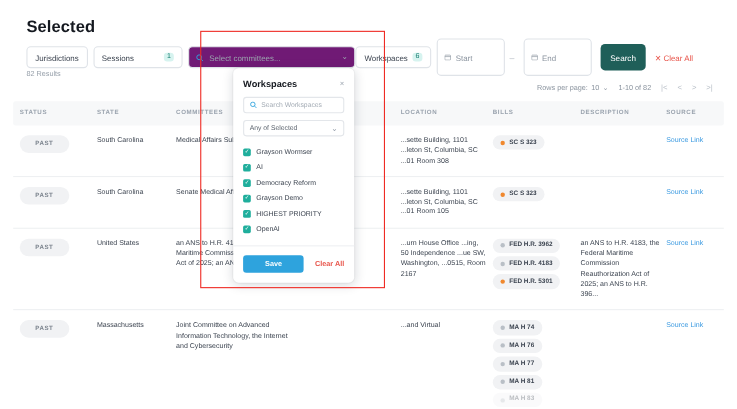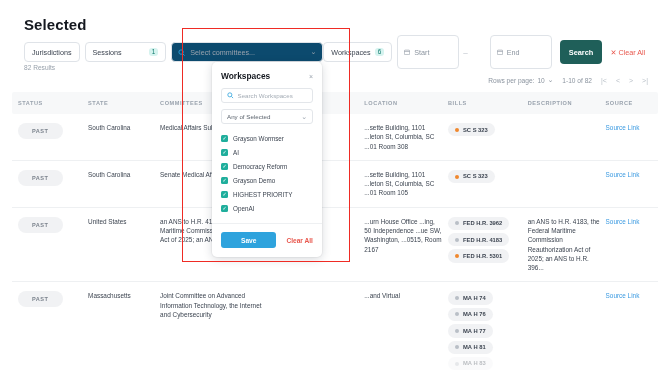--- a/index.html
+++ b/index.html
@@ -31,36 +31,36 @@
     font-size: 7.2px; color: #3c4450; white-space: nowrap;
   }
   .pill + .pill { margin-left: 5px; gap: 27px; }
   .badge {
     background: #d6f3ef; color: #0f7a6c;
     border-radius: 3px; font-size: 6.4px;
     padding: 1px 3px; line-height: 1; min-width: 9px; text-align: center;
   }
   .combo {
     height: 20px; margin-left: 5px; display: flex; align-items: center;
-    border: 1px solid #dfe3e8; border-radius: 4px; background: #0c4a6e;
+    border: 1px solid #dfe3e8; border-radius: 4px; background: #701a75;
     padding: 0 6px; width: 152px; justify-content: space-between;
   }
   .combo .left { display: flex; align-items: center; gap: 5px; }
   .combo .ph { font-size: 7.2px; color: #9aa3ae; }
   .chev { font-size: 7px; color: #9aa3ae; }
   .datefield {
     height: 16px; margin-left: 5px; width: 62px;
     border: 1px solid #dfe3e8; border-radius: 4px; background: #fff;
     display: flex; align-items: center; gap: 4px; padding: 16px 6px;
     font-size: 7.2px; color: #8b949f;
   }
   .dash { margin: 0 4px; color: #b6bcc5; font-size: 8px; }
   .btn-search {
     height: 20px; margin-left: 8px; background: #1f5f59; color: #fff;
-    border-radius: 4px; font-size: 7.4px; font-weight: bold;
+    border-radius: 4px; font-size: 7.4px; font-weight: normal;
     padding: 12px 9px; display: flex; align-items: center;
   }
   .clear-all {
     margin-left: 8px; color: #e8564c; font-size: 7.2px;
     display: flex; align-items: center; gap: 2px; white-space: nowrap;
   }
   .results-count {
     position: absolute; left: 24px; top: 64px;
     font-size: 6.6px; color: #98a1ab;
   }
@@ -204,21 +204,21 @@
         <svg width="6" height="6" viewBox="0 0 16 16">
             <rect x="1" y="3" width="14" height="12" rx="2" fill="none" stroke="#8b949f" stroke-width="1.6"></rect>
             <line x1="1" y1="6.5" x2="15" y2="6.5" stroke="#8b949f" stroke-width="1.6"></line>
           </svg>
       </span>
       <span>Start</span>
     </div>
 
     <span class="dash">–</span>
 
-    <div class="datefield" style="margin-left:18px">
+    <div class="datefield" style="margin-left:4px">
       <span>
         <svg width="6" height="6" viewBox="0 0 16 16">
             <rect x="1" y="3" width="14" height="12" rx="2" fill="none" stroke="#8b949f" stroke-width="1.6"></rect>
             <line x1="1" y1="6.5" x2="15" y2="6.5" stroke="#8b949f" stroke-width="1.6"></line>
           </svg>
       </span>
       <span>End</span>
     </div>
 
     <div class="btn-search">Search</div>

